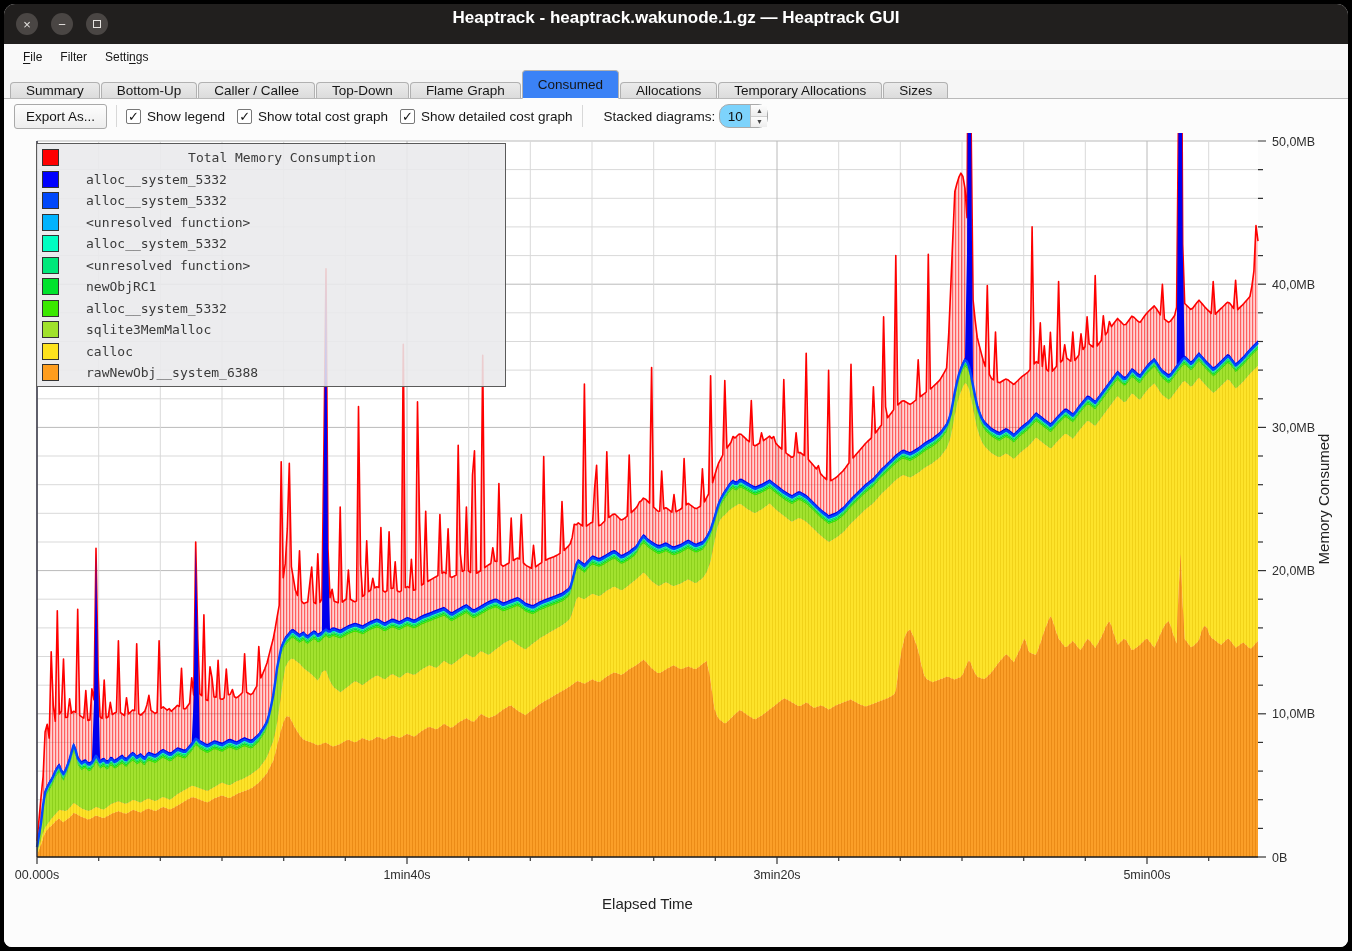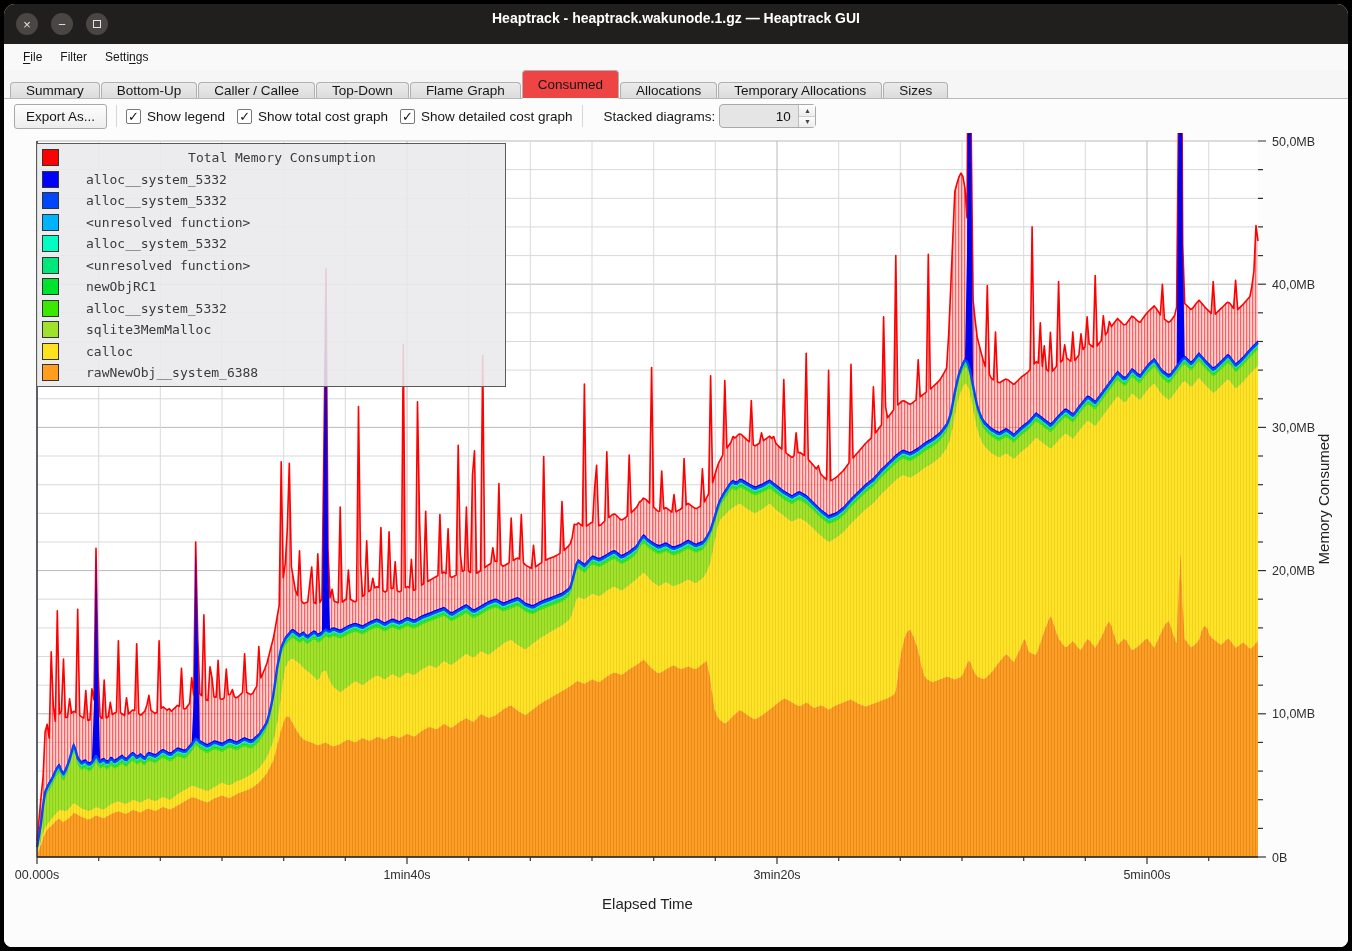--- a/index.html
+++ b/index.html
@@ -7,46 +7,46 @@
   .window { position:absolute; left:4px; top:4px; width:1344px; height:943px; background:#fcfcfc;
             border-radius:11px 11px 8px 8px; overflow:hidden; }
 
   
   .titlebar { position:absolute; left:0; top:0; width:100%; height:40px; background:#211f1e; }
   .winbtns { position:absolute; left:12px; top:9px; display:flex; gap:13px; }
   .winbtn { width:22px; height:22px; border-radius:50%; background:#4a4644; color:#e6e4e1;
             display:flex; align-items:center; justify-content:center; font-size:13px; line-height:1; cursor:default; }
   .winbtn .sq { width:8px; height:8px; border:1.5px solid #e6e4e1; display:block; }
   .title-text { position:absolute; left:0; right:0; top:0; height:28px; display:flex; align-items:center; justify-content:center;
-                color:#ffffff; font-size:14px; font-weight:bold; }
+                color:#ffffff; font-size:17px; font-weight:bold; }
 
   
   .menubar { position:absolute; left:0; top:40px; width:100%; height:26px; background:#f9f9f9;
              display:flex; align-items:center; padding-left:10px; }
   .menu-item { padding:3px 9px; font-size:12px; color:#161616; }
   .menu-item u { text-decoration:underline; text-underline-offset:2px; }
 
   
   .tabbar { position:absolute; left:0; top:66px; width:100%; height:29px; background:#f6f6f6;
             border-bottom:1px solid #b9b9b9; display:flex; align-items:flex-end; padding-left:6px; }
   .tab { height:16px; padding:0 15px; display:flex; align-items:center; font-size:13.5px; color:#161616;
          background:linear-gradient(#ebebeb,#dcdcdc); border:1px solid #b1b1b1; border-bottom:none;
          border-radius:4px 4px 0 0; margin-right:1px; position:relative; }
-  .tab.active { height:29px; background:#ef4444; margin-bottom:-1px; border-bottom:1px solid #fcfcfc; z-index:2; }
+  .tab.active { height:29px; background:#3b82f6; margin-bottom:-1px; border-bottom:1px solid #fcfcfc; z-index:2; }
 
   
   .toolbar { position:absolute; left:0; top:95px; width:100%; height:34px; display:flex; align-items:center;
              padding-left:10px; gap:9px; background:#fcfcfc; }
   .btn { padding:4px 11px; font-size:13.5px; color:#161616; background:linear-gradient(#fdfdfd,#ededed);
          border:1px solid #a9a9a9; border-radius:3px; }
   .tsep { width:1px; height:22px; background:#d8d8d8; }
   .checkbox { display:flex; align-items:center; gap:6px; font-size:13.5px; color:#161616; }
   .cbox { width:15px; height:15px; border:1px solid #777; border-radius:2px; background:#fff;
           display:flex; align-items:center; justify-content:center; font-size:13px; color:#111; line-height:1; }
-  .spin { display:flex; border:1px solid #a9a9a9; border-radius:4px; background:#e5e5e5; height:24px; align-items:stretch;padding-left:48px; }
+  .spin { display:flex; border:1px solid #a9a9a9; border-radius:10px; background:#7dd3fc; height:24px; align-items:stretch; }
   .spin-val { width:30px; display:flex; align-items:center; justify-content:center; font-size:13.5px; color:#111; }
   .spin-arrows { width:17px; border-left:1px solid #bdbdbd; display:flex; flex-direction:column; }
   .spin-arrows span { flex:1; display:flex; align-items:center; justify-content:center; font-size:7px; color:#444;
                       background:linear-gradient(#fdfdfd,#ededed); }
   .spin-arrows span:first-child { border-bottom:1px solid #cfcfcf; }
 
   
   .chart-region { position:absolute; left:0; top:129px; width:1344px; height:814px; background:#fcfcfc; }
   .chart-region svg { position:absolute; left:0; top:0; }
   #legend { position:absolute; left:32px; top:10px; width:470px; height:244px;

